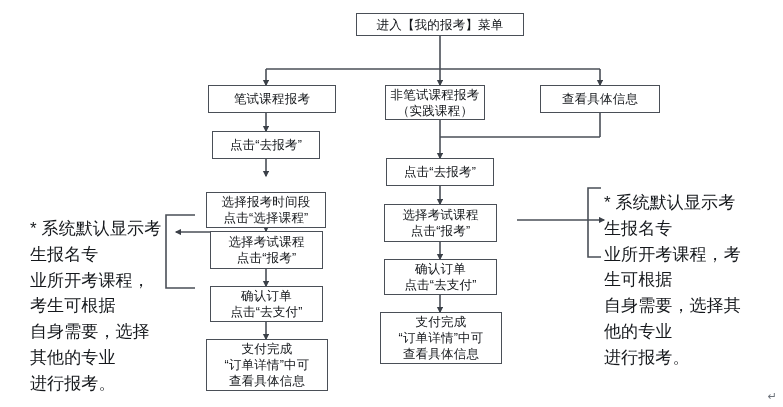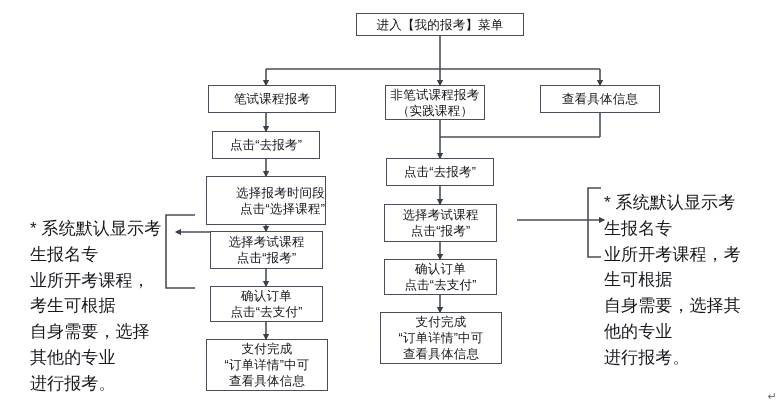--- a/index.html
+++ b/index.html
@@ -88,21 +88,21 @@
   </div>
 
   <div class="node" style="left:540px;top:85px;width:120px;height:28px;">
     <span class="lines">查看具体信息</span>
   </div>
 
   <div class="node" style="left:212px;top:131px;width:108px;height:28px;">
     <span class="lines">点击“去报考”</span>
   </div>
 
-  <div class="node" style="left:206px;top:176px;width:120px;height:49px;text-align:right;">
+  <div class="node" style="left:206px;top:192px;width:120px;height:36px;">
     <span class="lines">选择报考时间段
 点击“选择课程”</span>
   </div>
 
   <div class="node" style="left:210px;top:231px;width:113px;height:38px;">
     <span class="lines">选择考试课程
 点击“报考”</span>
   </div>
 
   <div class="node" style="left:210px;top:286px;width:113px;height:36px;">

